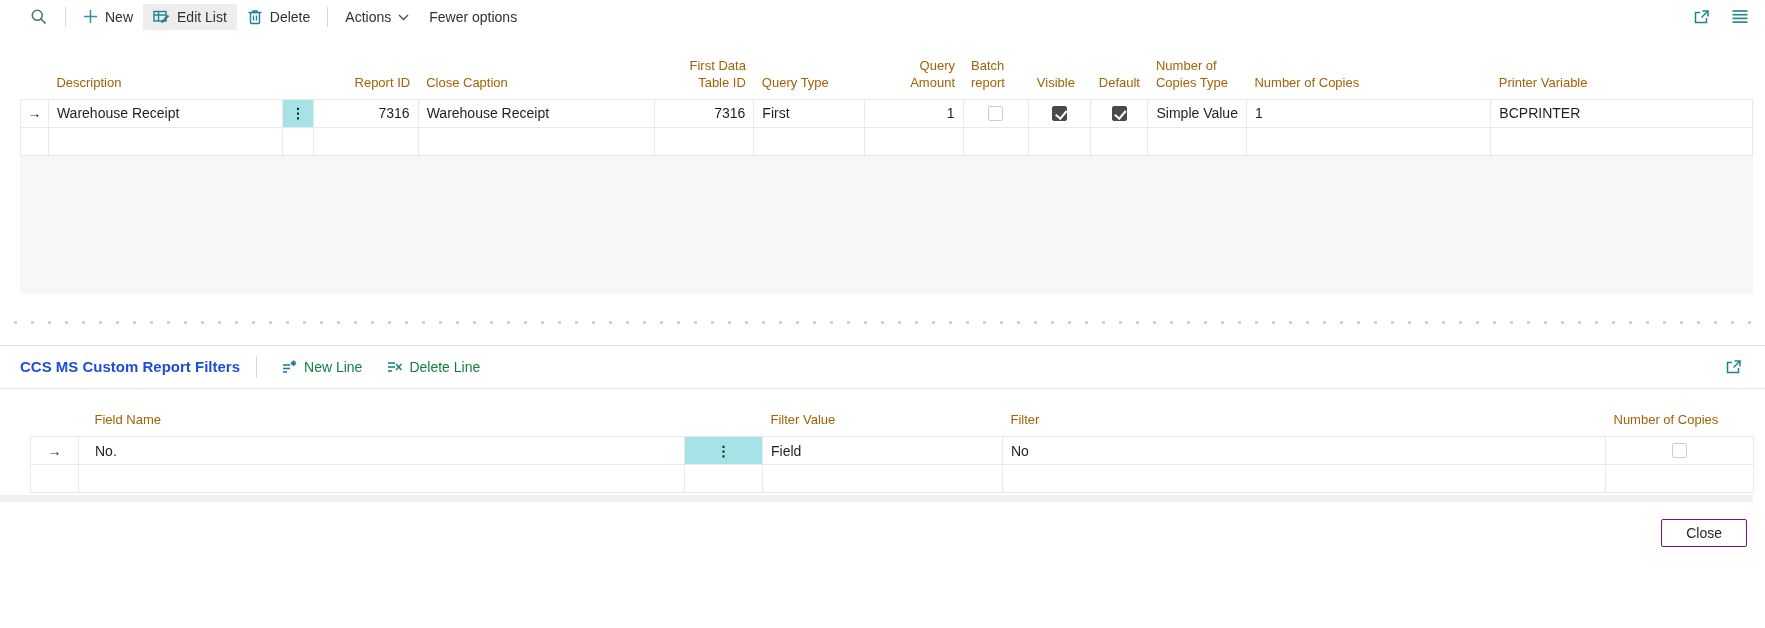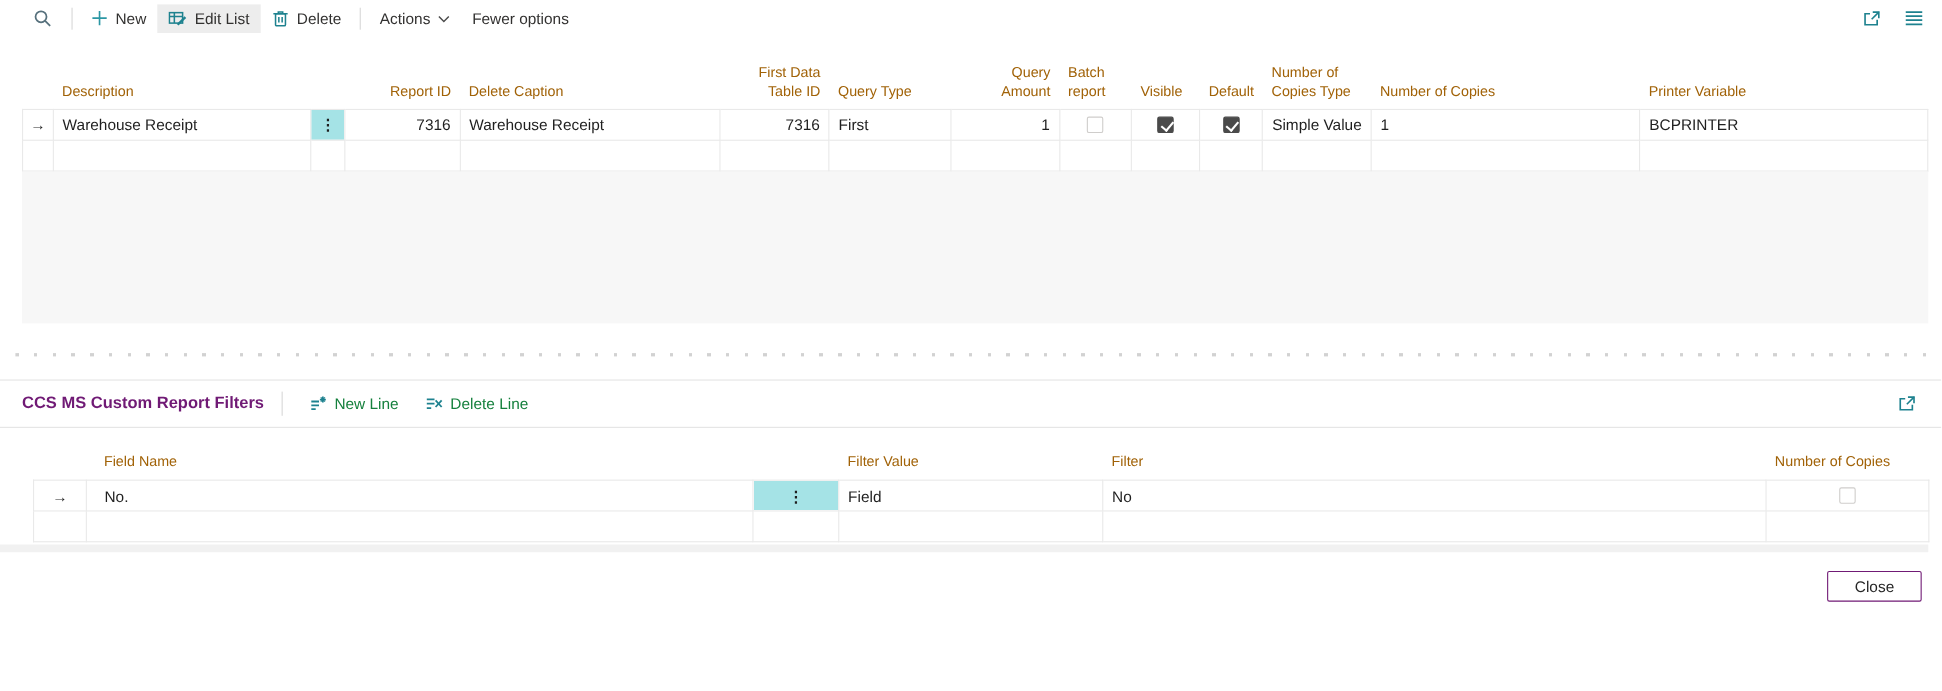--- a/index.html
+++ b/index.html
@@ -42,21 +42,21 @@
 
   .grid-backdrop { height:138px; background:#f7f7f7; }
 
   
   .dotted-sep { margin:27px 14px 0 14px; height:3px;
       background-image:repeating-linear-gradient(90deg,#d2d2d2 0 3px,transparent 3px 17px); }
 
   
   .part-header { display:flex; align-items:center; height:44px; margin-top:21px;
       border-top:1px solid #e4e4e4; border-bottom:1px solid #e4e4e4; padding:0 22px 0 20px; }
-  .part-title { font-size:15px; font-weight:700; color:#701a75; }
+  .part-title { font-size:15px; font-weight:700; color:#1d4ed8; }
   .part-sep { width:1px; height:22px; background:#d8d8d8; margin:0 16px; }
   .part-btn { display:flex; align-items:flex-start; gap:6px; font-size:14px; color:#15803d;
       cursor:pointer; padding:4px 8px; margin-right:8px; white-space:nowrap; }
   .part-right { margin-left:auto; display:flex; align-items:center; }
 
   .filter-wrap { margin-left:30px; }
   .bottom-strip { height:7px; background:#f1f1f1; margin:2px 12px 0 0; }
 
   .footer { display:flex; justify-content:flex-end; padding:17px 18px 0 0; }
   .close-btn { font-family:"Liberation Sans", sans-serif; font-size:14px; color:#262626;
@@ -157,21 +157,21 @@
           <col style="width:96px">
         <col style="width:246px">
           <col style="width:263px">
       </colgroup>
       <thead>
         <tr>
           <th></th>
           <th>Description</th>
           <th></th>
           <th class="ar">Report ID</th>
-          <th>Delete Caption</th>
+          <th>Close Caption</th>
           <th class="ar">First Data
 Table ID</th>
           <th>Query Type</th>
           <th class="ar">Query Amount</th>
           <th>Batch
 report</th>
           <th class="ac">Visible</th>
           <th class="ac">Default</th>
           <th>Number of
 Copies Type</th>

